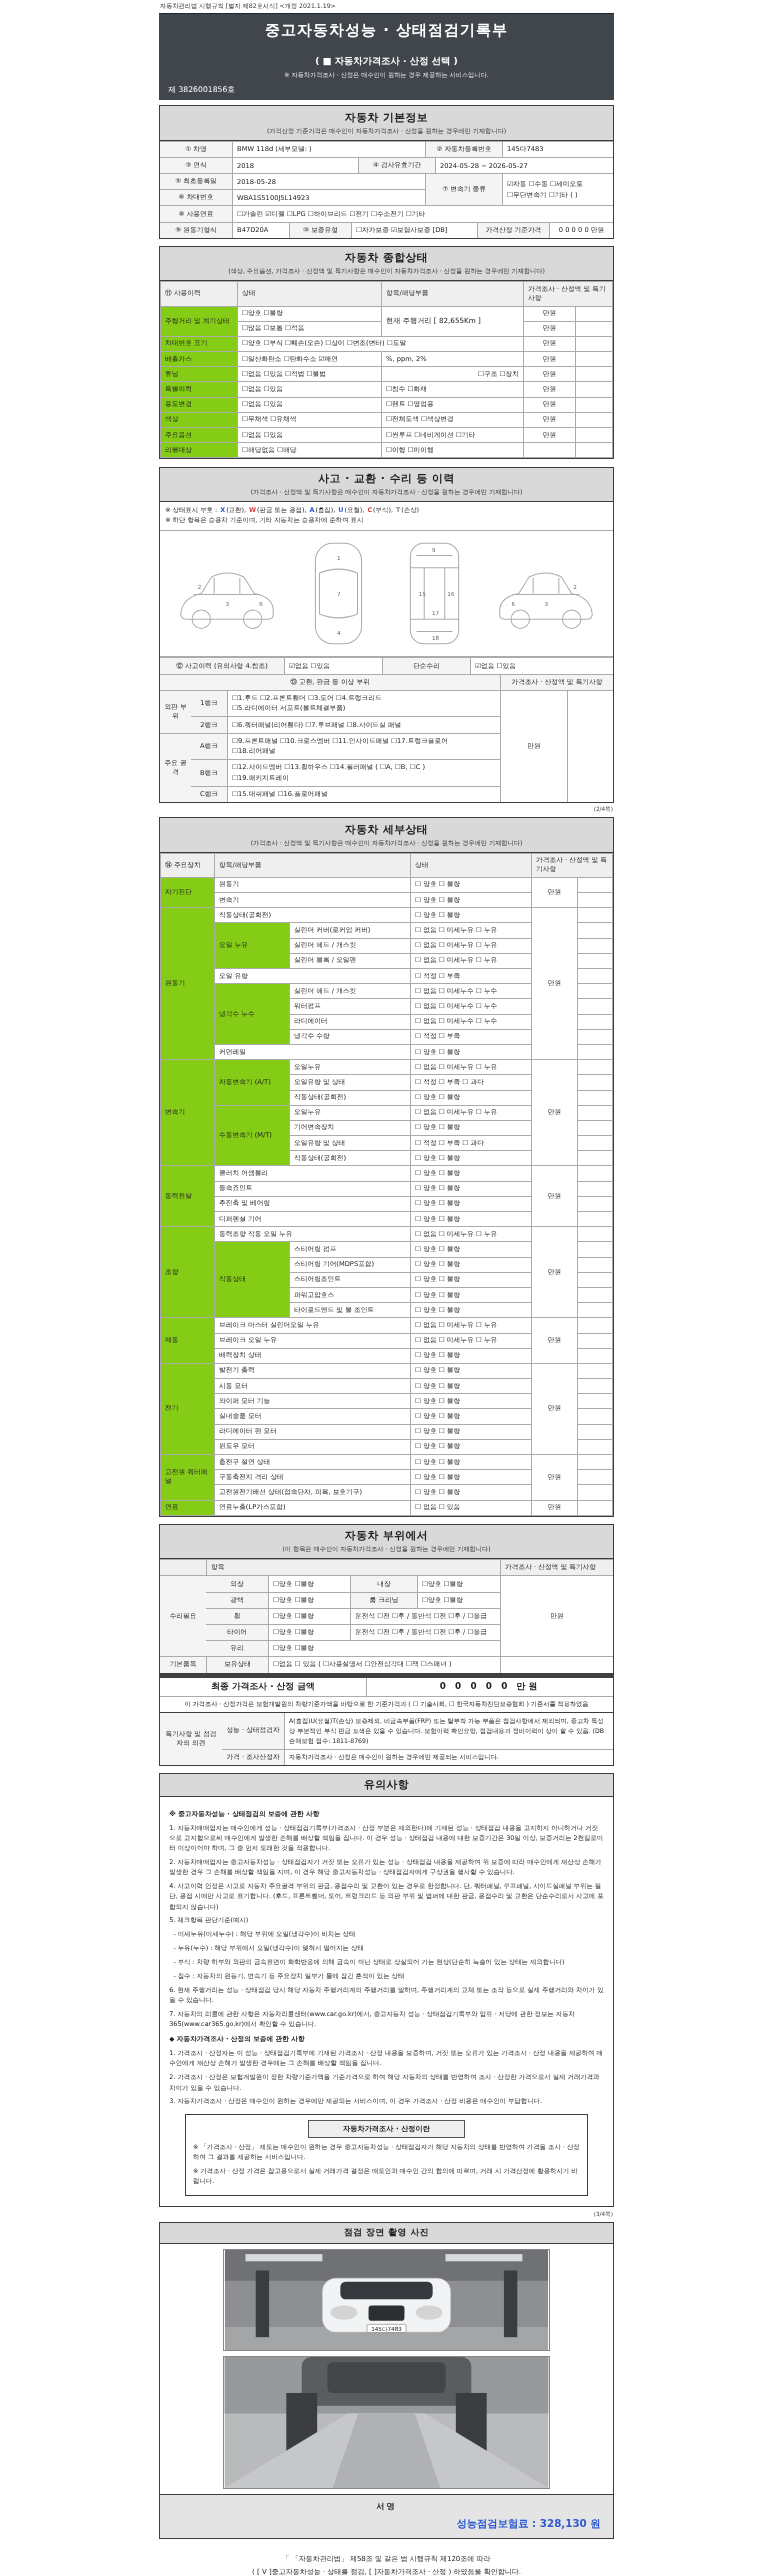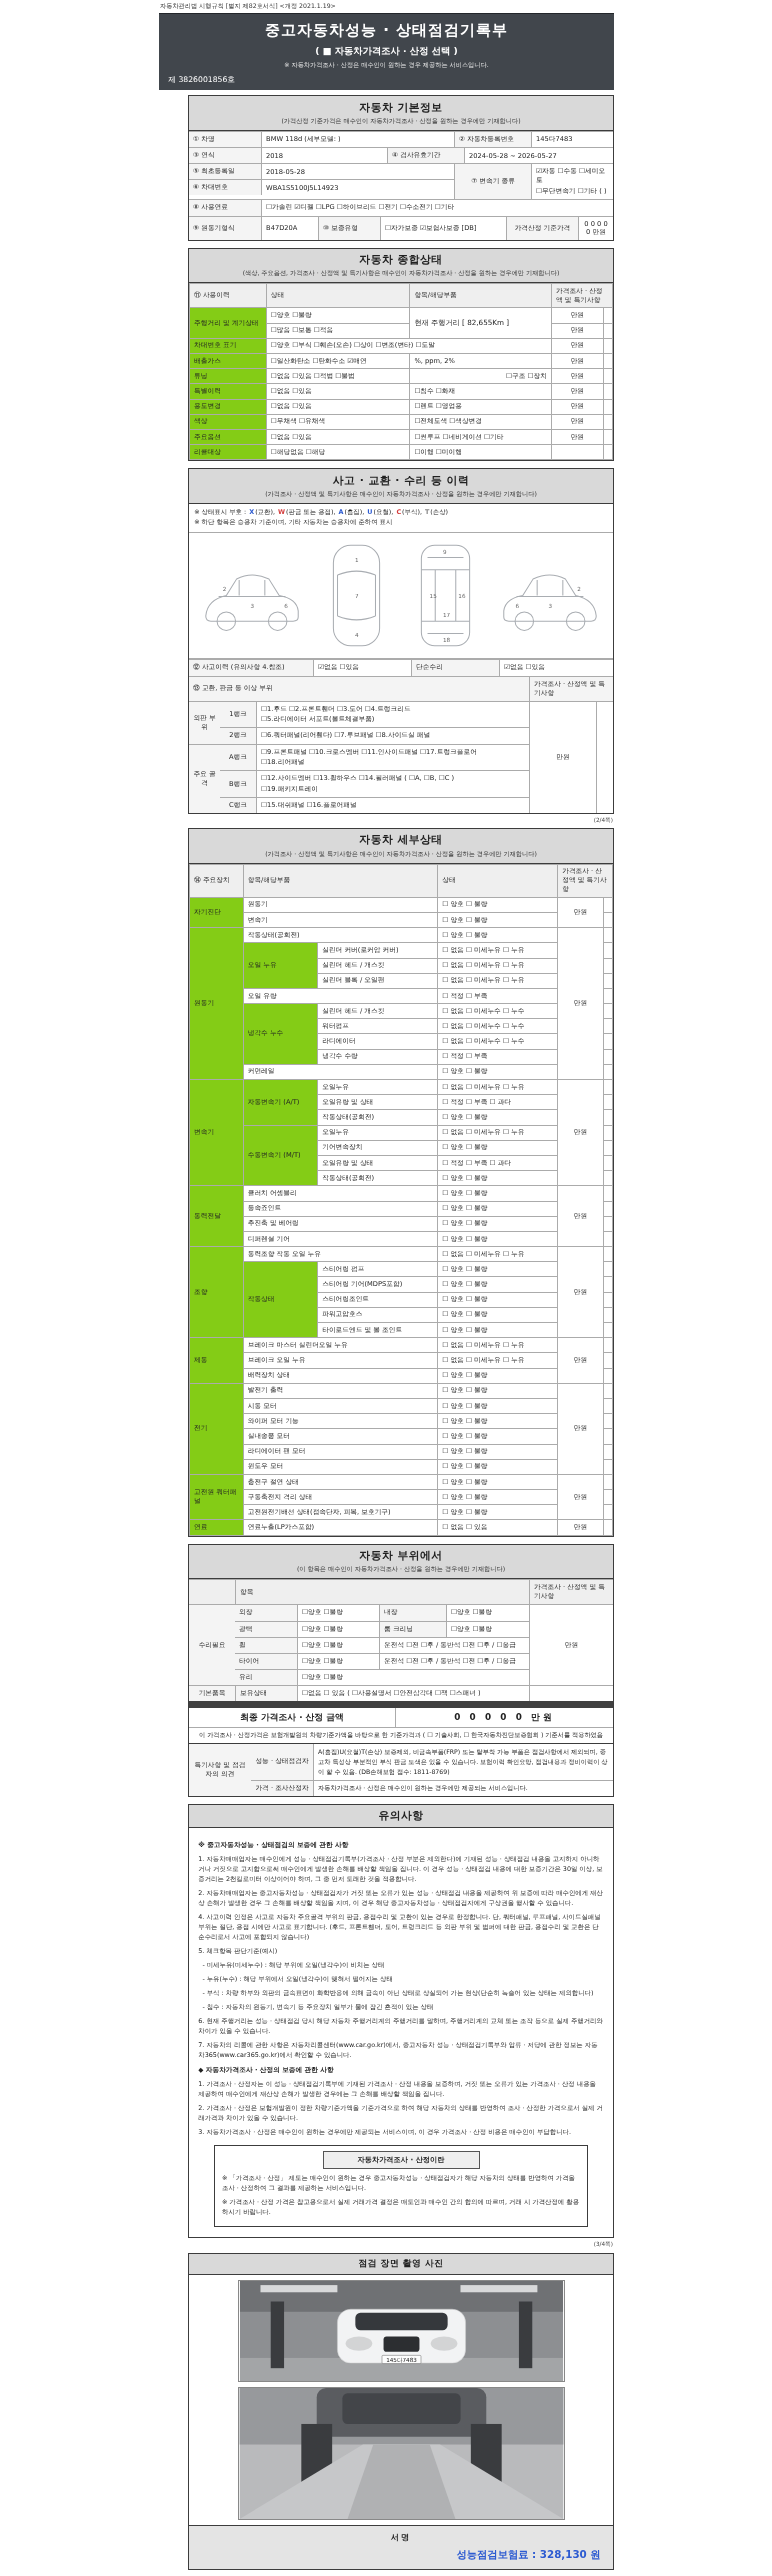--- a/index.html
+++ b/index.html
@@ -2,34 +2,34 @@
 <html style="font-size:8.2px"><head>
 <meta charset="utf-8">
 <style>
   html,body{margin:0;padding:0;background:#fff;}
   body{width:773px;font-family:"DejaVu Sans","Liberation Sans",sans-serif;color:#222;-webkit-font-smoothing:antialiased;}
   .doc{width:455px;margin:0 auto;padding-top:1px;}
   .regnote{font-size:6.2px;color:#333;padding:1px 0 2.1px 1px;}
   
   .masthead{background:#41464c;border-top:1.5px solid #23262a;color:#fff;padding:7.2px 9.3px 5.2px 9.3px;position:relative;margin-bottom:5.2px;}
   .masthead .t1{text-align:center;font-size:15px;font-weight:bold;letter-spacing:1px;}
-  .masthead .t2{text-align:center;font-size:9.3px;font-weight:bold;margin-top:5px;}
+  .masthead .t2{text-align:center;font-size:9.3px;font-weight:bold;margin-top:15px;}
   .masthead .t3{text-align:center;font-size:6.2px;margin-top:2.6px;color:#e8e8e8;}
   .masthead .certno{font-size:7.7px;font-weight:normal;margin-top:5.2px;}
   
-  .sec{border:1px solid #3c3c3c;margin-bottom:7.2px;background:#fff;margin-left:29px;}
+  .sec{border:1px solid #3c3c3c;margin-bottom:7.2px;background:#fff;}
   .band{background:#d9d9d9;border-bottom:0.5px solid #3c3c3c;padding:4.1px 3.1px;}
   .band .bt{text-align:center;font-size:10.8px;font-weight:bold;letter-spacing:0.5px;}
   .band .bs{text-align:center;font-size:6.2px;margin-top:2.1px;color:#333;}
   
   .fr{display:flex;border-top:0.5px solid #ababab;}
   .fr:first-child{border-top:none;}
   .fc{border-left:0.5px solid #ababab;padding:3.1px 4.1px;font-size:6.7px;box-sizing:border-box;display:flex;flex-direction:column;justify-content:center;}
   .fc:first-child{border-left:none;}
-  .lb{background:#f4f4f4;}
+  .lb{background:#f4f4f4;text-align:center;}
   .ctr{text-align:center;align-items:center;}
   .hd{background:#efefef;font-size:6.7px;}
   .small{font-size:6.2px;}
   table.tb{border-collapse:collapse;width:100%;}
   table.tb td,table.tb th{border:0.5px solid #ababab;padding:2.6px 4.1px;font-size:6.7px;font-weight:normal;text-align:left;vertical-align:middle;}
   table.tb td.lb,table.tb th{background:#84cc16;}
   table.tb th{background:#efefef;}
   table.tb td.pr{text-align:center;}
   .pgmark{text-align:right;font-size:5.7px;color:#444;margin:-4.1px 1px 3.1px 0;}
   
@@ -635,21 +635,21 @@
       </div>
       <div class="fc ctr" style="flex:1">만원</div>
     </div>
     <div class="fr">
       <div class="fc lb ctr" style="width:46px">기본품목</div>
       <div class="fc lb" style="width:62px">보유상태</div>
       <div class="fc" style="width:232px">☐없음  ☐ 있음  ( ☐사용설명서 ☐안전삼각대 ☐잭 ☐스패너 )</div>
       <div class="fc" style="flex:1"></div>
     </div>
 
-    <div class="fr" style="border-top:7px solid #404040">
+    <div class="fr" style="border-top:5px solid #404040">
       <div class="fc ctr" style="width:206px;font-size:8.8px;font-weight:bold">최종 가격조사 · 산정 금액</div>
       <div class="fc ctr pricebox" style="flex:1;font-size:8.8px">0  0  0  0  0 만원</div>
     </div>
     <div class="fr">
       <div class="fc ctr small" style="flex:1">이 가격조사 · 산정가격은 보험개발원의 차량기준가액을 바탕으로 한 기준가격과 ( ☐ 기술사회, ☐ 한국자동차진단보증협회 ) 기준서를 적용하였음</div>
     </div>
 
     <div class="fr" style="border-top:1px solid #3c3c3c">
       <div class="fc lb ctr" style="width:62px">특기사항 및 점검자의 의견</div>
       <div style="flex:1">

